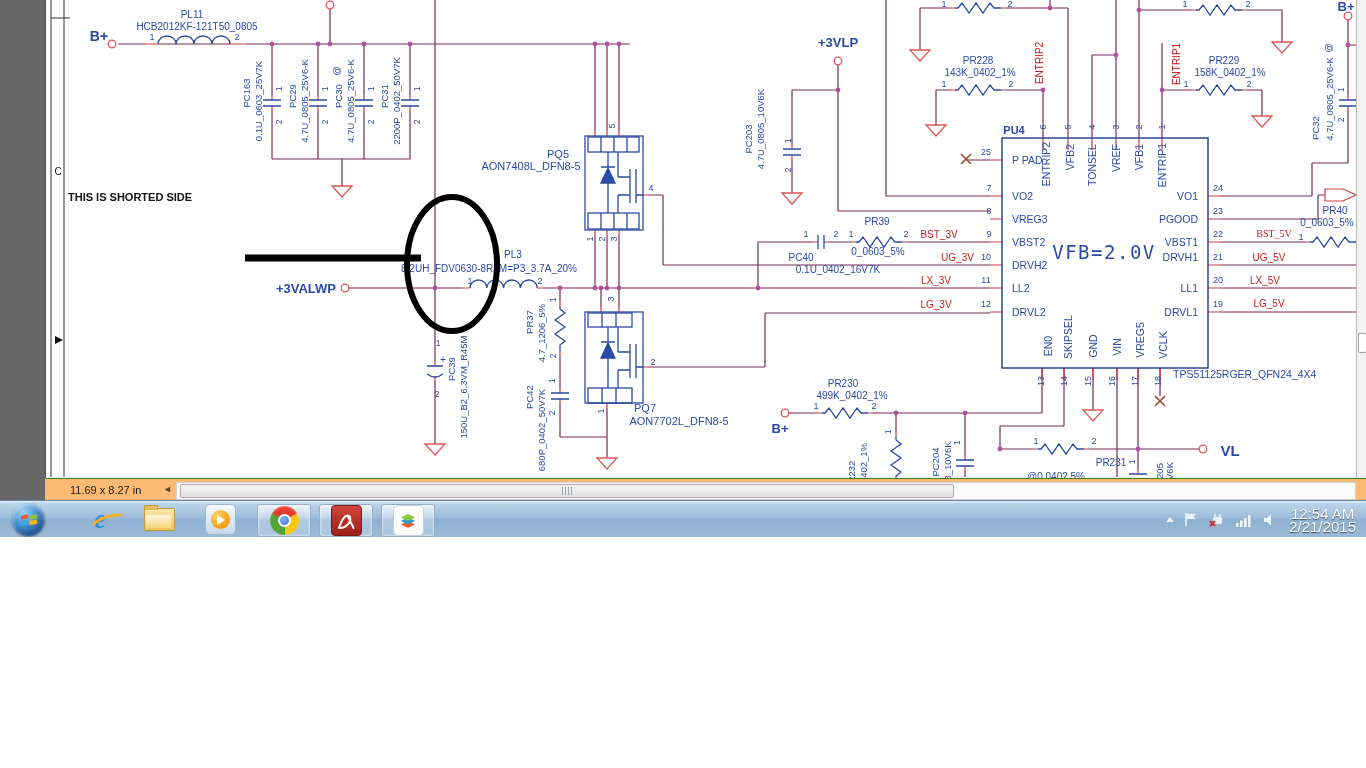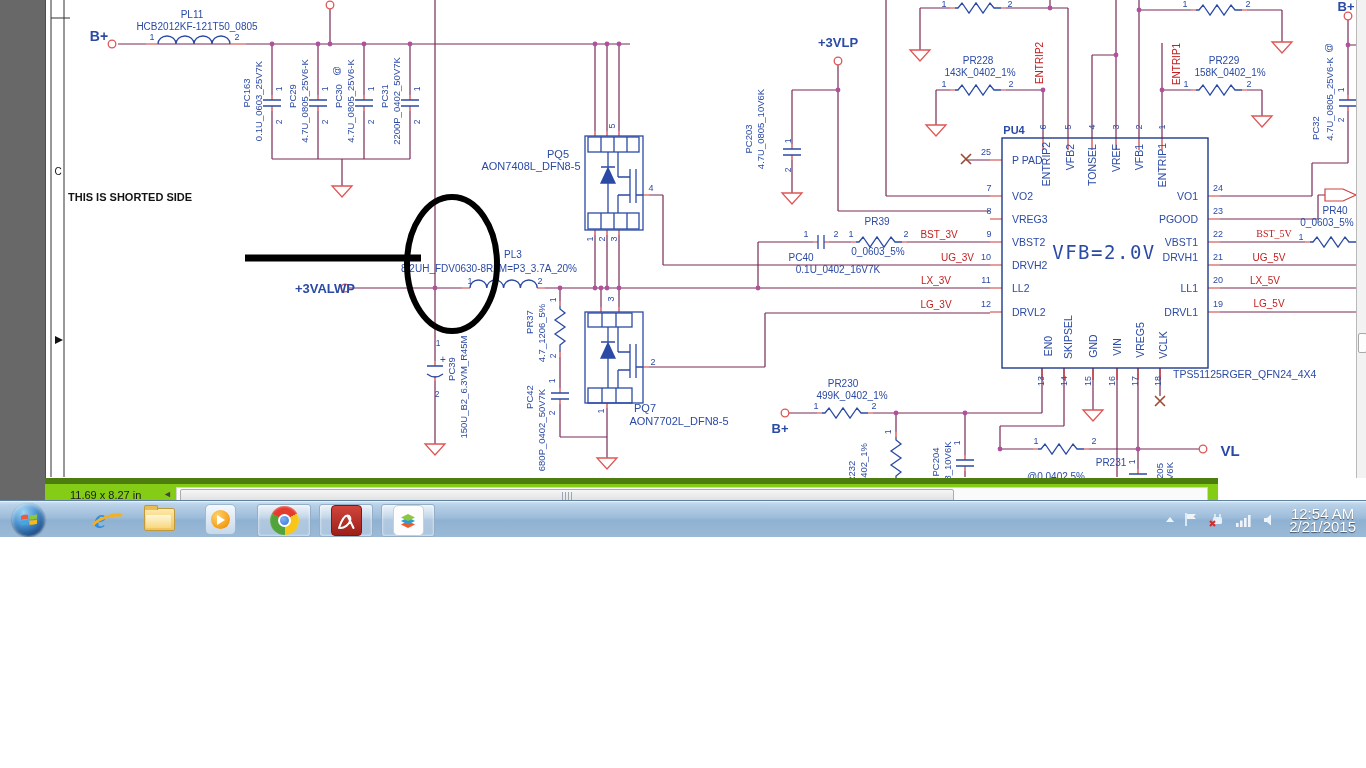--- a/index.html
+++ b/index.html
@@ -13,21 +13,21 @@
   .lbl.red{color:#c42020}
   .lbl.black{color:#141414}
   .lbl.b{font-weight:700}
   .lbl.mono{font-family:"DejaVu Sans Mono",monospace;letter-spacing:1.5px}
   #anno{position:absolute;left:0;top:0;pointer-events:none;}
   #leftpanel{position:absolute;left:0;top:0;width:45px;height:500px;background:#686868;border-right:1px solid #4e4e4e;}
   
   #vscroll{position:absolute;right:0;top:0;width:9px;height:478px;background:#f2f2f2;border-left:1px solid #b9b9b9;}
   #vthumb{position:absolute;left:1px;top:333px;width:7px;height:18px;background:#fdfdfd;border:1px solid #a8a8a8;border-radius:2px;}
   
-  #statusbar{position:absolute;left:45px;top:478px;width:1173px;height:22px;background:#84cc16;border-top:6px solid #4d7c0f;}
+  #statusbar{position:absolute;left:45px;top:478px;width:1321px;height:22px;background:#fdba74;border-top:1px solid #4d7c0f;}
   #pagesize{position:absolute;left:25px;top:5px;font-size:11px;color:#1c1c1c;}
   #scrollleft{position:absolute;left:118px;top:5px;width:12px;height:12px;font-size:9px;color:#444;cursor:default;}
   #hscroll{position:absolute;left:131px;top:3px;right:10px;height:16px;background:#fafafa;border:1px solid #d2d2d2;}
   #hthumb{position:absolute;left:3px;top:1px;width:772px;height:12px;background:linear-gradient(180deg,#f6f6f6,#dedede);
           border:1px solid #ababab;border-radius:2px;}
   #hgrip{position:absolute;left:50%;top:2px;width:10px;height:8px;margin-left:-5px;
          background:repeating-linear-gradient(90deg,#9aa7b5 0 1px,transparent 1px 3px);}
   
   #taskbar{position:absolute;left:0;top:500px;width:1366px;height:37px;
            background:linear-gradient(180deg,#d3e5f4 0%,#b9d1e8 10%,#9dbcda 45%,#8fb1d2 52%,#9cbad7 100%);
@@ -292,21 +292,21 @@
         <div class="lbl" style="left: 339px; top: 96px; font-size: 9.5px; transform: translate(-50%, -50%) rotate(-90deg);">PC30</div>
         <div class="lbl" style="left: 351px; top: 101px; font-size: 9.5px; transform: translate(-50%, -50%) rotate(-90deg);">4.7U_0805_25V6-K</div>
         <div class="lbl" style="left: 371px; top: 89px; font-size: 8.5px; transform: translate(-50%, -50%) rotate(-90deg);">1</div>
         <div class="lbl" style="left: 371px; top: 122px; font-size: 8.5px; transform: translate(-50%, -50%) rotate(-90deg);">2</div>
         <div class="lbl" style="left: 385px; top: 96px; font-size: 9.5px; transform: translate(-50%, -50%) rotate(-90deg);">PC31</div>
         <div class="lbl" style="left: 397px; top: 101px; font-size: 9.5px; transform: translate(-50%, -50%) rotate(-90deg);">2200P_0402_50V7K</div>
         <div class="lbl" style="left: 417px; top: 89px; font-size: 8.5px; transform: translate(-50%, -50%) rotate(-90deg);">1</div>
         <div class="lbl" style="left: 417px; top: 122px; font-size: 8.5px; transform: translate(-50%, -50%) rotate(-90deg);">2</div>
         <div class="lbl black b" style="left: 68px; top: 197px; font-size: 11px; transform: translate(0px, -50%);">THIS IS SHORTED SIDE</div>
         <div class="lbl black" style="left: 58px; top: 172px; font-size: 10px; transform: translate(-50%, -50%);">C</div>
-        <div class="lbl b" style="left: 306px; top: 288px; font-size: 13px; transform: translate(-50%, -50%); margin-left: 19px;">+3VALWP</div>
+        <div class="lbl b" style="left: 306px; top: 288px; font-size: 13px; transform: translate(-50%, -50%);">+3VALWP</div>
         <div class="lbl" style="left: 513px; top: 255px; font-size: 10px; transform: translate(-50%, -50%);">PL3</div>
         <div class="lbl" style="left: 489px; top: 269px; font-size: 10px; transform: translate(-50%, -50%);">8.2UH_FDV0630-8R2M=P3_3.7A_20%</div>
         <div class="lbl" style="left: 470px; top: 281px; font-size: 9px; transform: translate(-50%, -50%);">1</div>
         <div class="lbl" style="left: 540px; top: 281px; font-size: 9px; transform: translate(-50%, -50%);">2</div>
         <div class="lbl" style="left: 438px; top: 343px; font-size: 8.5px; transform: translate(-50%, -50%);">1</div>
         <div class="lbl" style="left: 443px; top: 360px; font-size: 10px; transform: translate(-50%, -50%);">+</div>
         <div class="lbl" style="left: 437px; top: 394px; font-size: 8.5px; transform: translate(-50%, -50%);">2</div>
         <div class="lbl" style="left: 452px; top: 369px; font-size: 9.5px; transform: translate(-50%, -50%) rotate(-90deg);">PC39</div>
         <div class="lbl" style="left: 464px; top: 387px; font-size: 9.5px; transform: translate(-50%, -50%) rotate(-90deg);">150U_B2_6.3VM_R45M</div>
         <div class="lbl" style="left: 558px; top: 154px; font-size: 11px; transform: translate(-50%, -50%);">PQ5</div>

